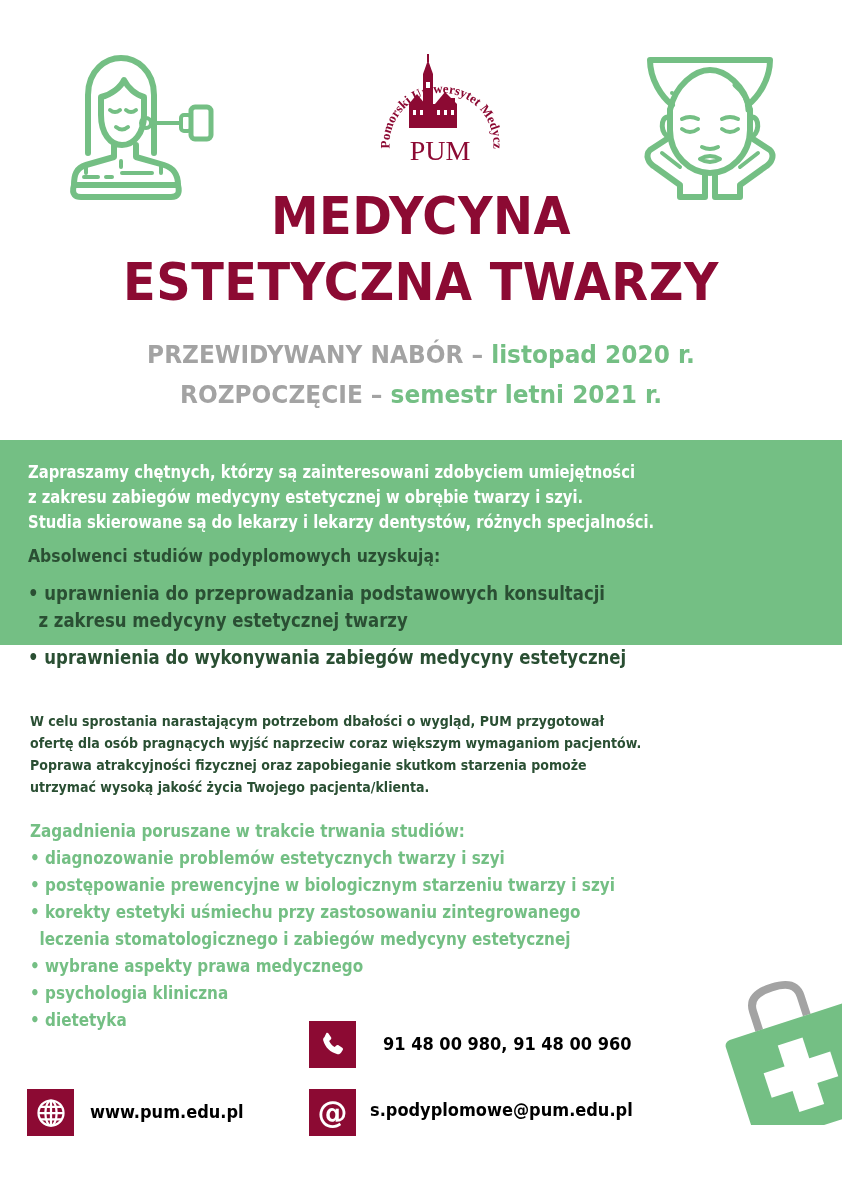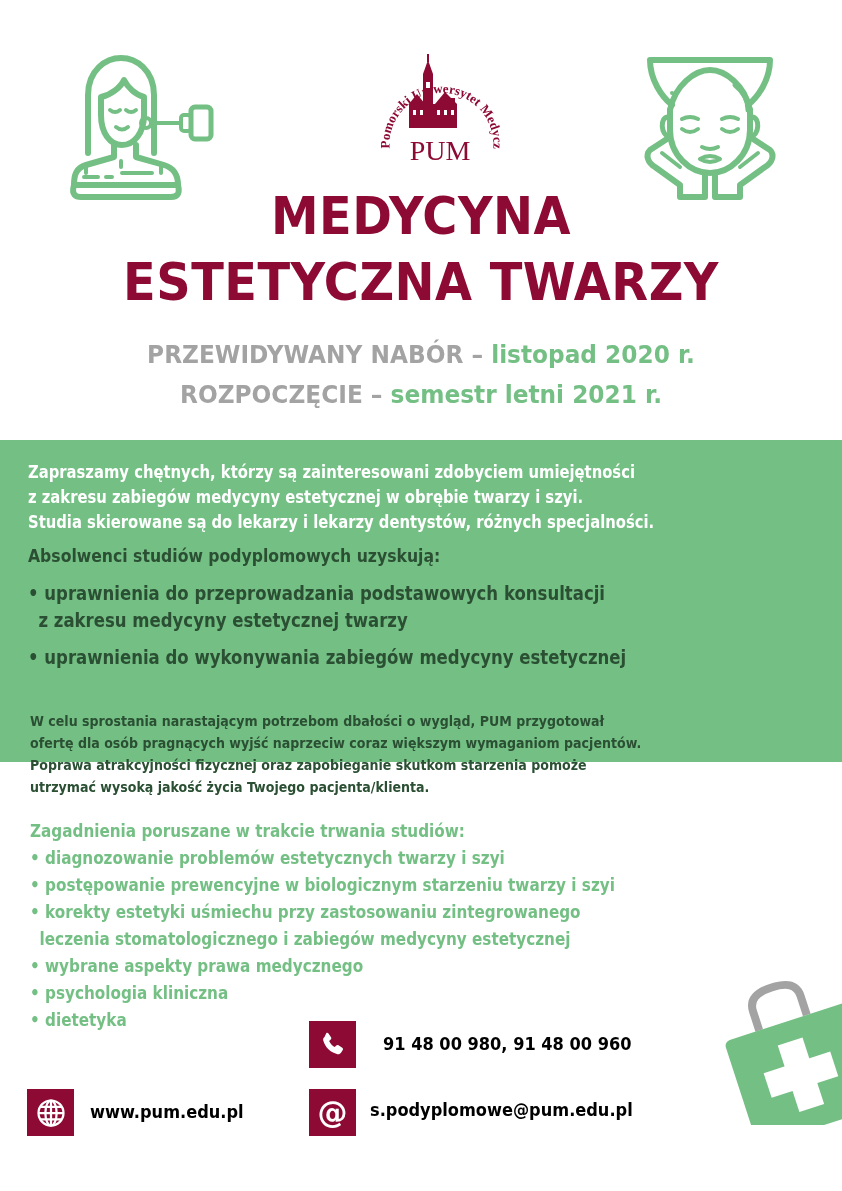--- a/index.html
+++ b/index.html
@@ -26,21 +26,21 @@
     font-weight: bold; font-size: 25px; line-height: 34px;
     font-family: "DejaVu Sans", sans-serif;
     transform: scaleX(0.93);
   }
   .gray { color: #a3a3a3; }
   .green { color: #74bf84; }
   #sub1 { top: 338px; }
   #sub2 { top: 378px; }
 
   
-  #band { left: 0; top: 440px; width: 842px; height: 322px; background: #74bf84; }
+  #band { left: 0; top: 440px; width: 842px; height: 205px; background: #74bf84; }
   .band-text {
     position: absolute; left: 28px; font-weight: bold;
     font-family: "DejaVu Sans", sans-serif;
     transform-origin: left top;
   }
   #intro { top: 20px; color: #ffffff; font-size: 17px; line-height: 25px; transform: scaleX(0.87); }
   #grads-head { top: 104px; color: #2a4f33; font-size: 18px; line-height: 24px; transform: scaleX(0.87); }
   #grads-list { top: 140px; color: #2a4f33; font-size: 19px; line-height: 27px; transform: scaleX(0.87); }
   #grads-list li { list-style: none; margin-bottom: 10px; }
   #grads-list li .cont { display: block; padding-left: 12px; }

